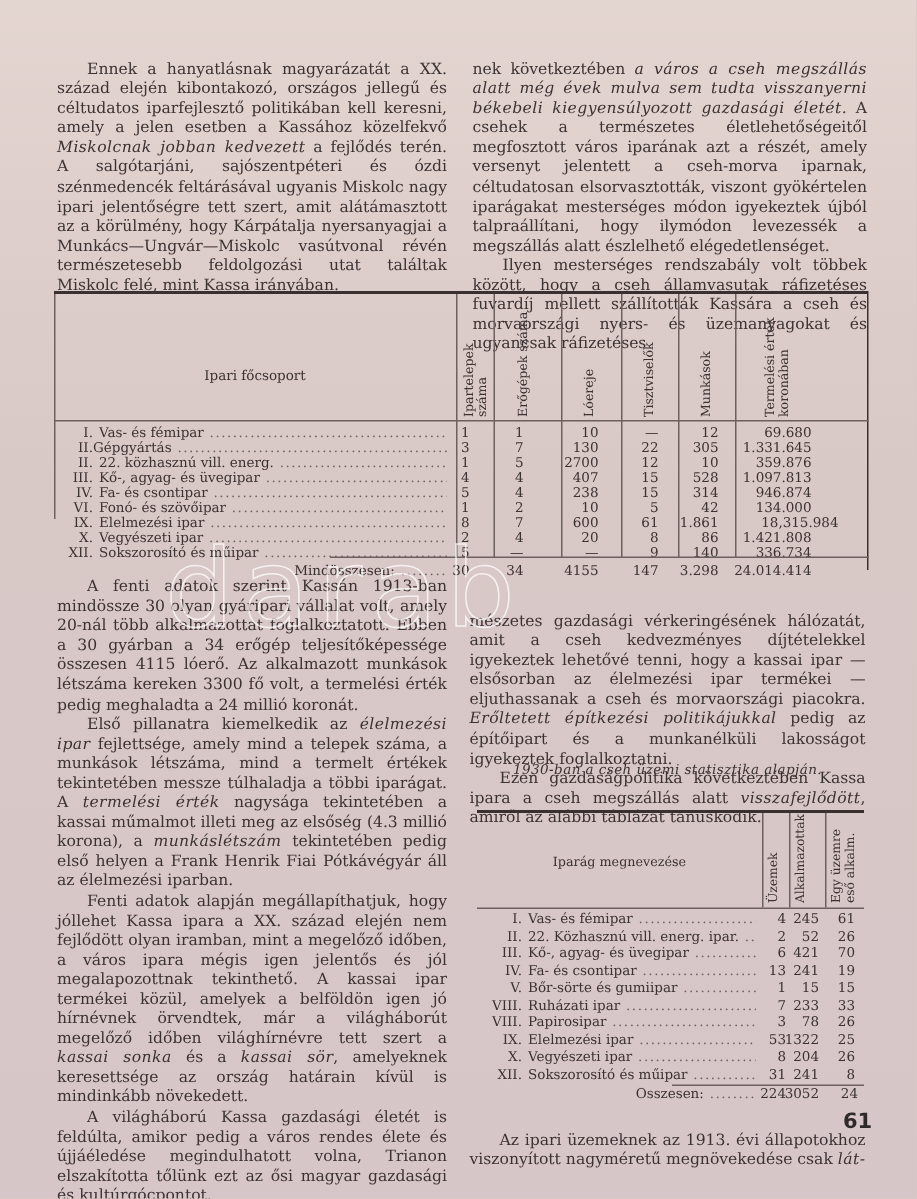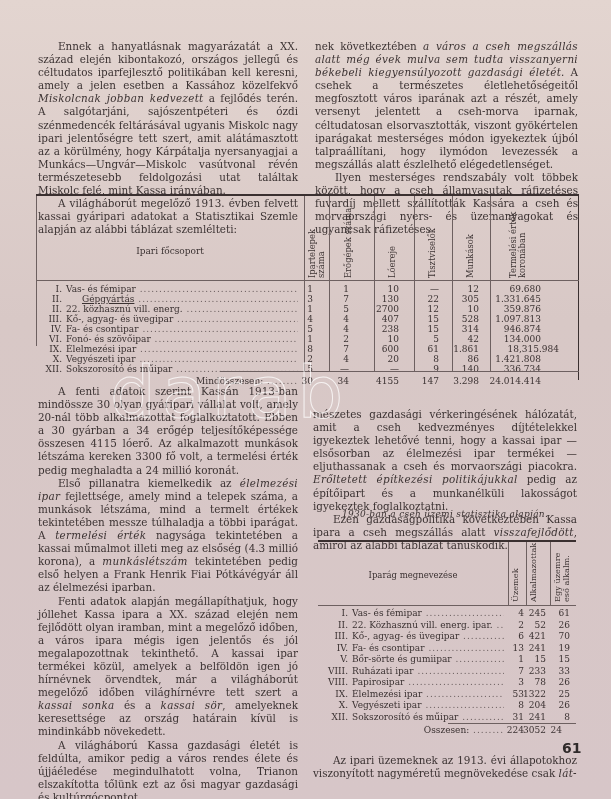--- a/index.html
+++ b/index.html
@@ -57,21 +57,20 @@
   #watermark { position:absolute; left:110px; top:350px; font-family:"DejaVu Sans","Liberation Sans",sans-serif;
     font-size:72px; color:transparent; -webkit-text-stroke:1px rgba(255,255,255,0.75); letter-spacing:6px; }
 </style>
 </head>
 <body>
 
 <div class="page">
 
   <div id="col-left-top" class="col">
     <p><span>Ennek a hanyatlásnak magyarázatát a XX. század elején kibontakozó, országos jellegű és céltudatos iparfejlesztő politikában kell keresni, amely a jelen esetben a Kassához közelfekvő </span><i>Miskolcnak jobban kedvezett</i><span> a fejlődés terén. A salgótarjáni, sajószentpéteri és ózdi szénmedencék feltárásával ugyanis Miskolc nagy ipari jelentőségre tett szert, amit alátámasztott az a körülmény, hogy Kárpátalja nyersanyagjai a Munkács—Ungvár—Miskolc vasútvonal révén természetesebb feldolgozási utat találtak Miskolc felé, mint Kassa irányában.</span></p>
-    <p>A világháborút megelőző 1913. évben felvett kassai gyáripari adatokat a Statisztikai Szemle alapján az alábbi táblázat szemlélteti:</p>
   </div>
 
   <div id="col-right-top" class="col">
     <p class="noindent"><span>nek következtében </span><i>a város a cseh megszállás alatt még évek mulva sem tudta visszanyerni békebeli kiegyensúlyozott gazdasági életét.</i><span> A csehek a természetes életlehetőségeitől megfosztott város iparának azt a részét, amely versenyt jelentett a cseh-morva iparnak, céltudatosan elsorvasztották, viszont gyökértelen iparágakat mesterséges módon igyekeztek újból talpraállítani, hogy ilymódon levezessék a megszállás alatt észlelhető elégedetlenséget.</span></p>
     <p>Ilyen mesterséges rendszabály volt többek között, hogy a cseh államvasutak ráfizetéses fuvardíj mellett szállították Kassára a cseh és morvaországi nyers- és üzemanyagokat és ugyancsak ráfizetéses</p>
   </div>
 
   <div id="t1">
     <div class="left-edge"></div>
     <div class="right-edge"></div>
@@ -95,21 +94,21 @@
         <div class="row" style="top: 88px;">
           <div class="name" style="width: 262px;"><span style="display: inline-block; width: 26px; text-align: right;">I.</span><span style="margin-left: 4px;">Vas- és fémipar</span><span class="dots"> ............................................................</span></div>
           <div class="c" style="right: 266px;">1</div>
           <div class="c" style="right: 230px;">1</div>
           <div class="c" style="right: 180px;">10</div>
           <div class="c" style="right: 140px;">—</div>
           <div class="c" style="right: 100px;">12</div>
           <div class="c" style="right: 38px;">69.680</div>
         </div>
         <div class="row" style="top: 98px;">
-          <div class="name" style="width: 262px;"><span style="display: inline-block; width: 26px; text-align: right;">II.</span><span style="margin-left: 20px; text-decoration: underline;">Gépgyártás</span><span class="dots"> ............................................................</span></div>
+          <div class="name" style="width: 262px;"><span style="display: inline-block; width: 26px; text-align: right;">II.</span><span style="margin-left: 0;">Gépgyártás</span><span class="dots"> ............................................................</span></div>
           <div class="c" style="right: 266px;">3</div>
           <div class="c" style="right: 230px;">7</div>
           <div class="c" style="right: 180px;">130</div>
           <div class="c" style="right: 140px;">22</div>
           <div class="c" style="right: 100px;">305</div>
           <div class="c" style="right: 38px;">1.331.645</div>
         </div>
         <div class="row" style="top: 108px;">
           <div class="name" style="width: 262px;"><span style="display: inline-block; width: 26px; text-align: right;">II.</span><span style="margin-left: 4px;">22. közhasznú vill. energ.</span><span class="dots"> ............................................................</span></div>
           <div class="c" style="right: 266px;">1</div>
@@ -269,21 +268,21 @@
         <div class="row" style="top: 169.5px;">
           <div class="name" style="width: 186px;"><span style="display: inline-block; width: 30px; text-align: right;">XII.</span><span style="margin-left: 4px;">Sokszorosító és műipar</span><span class="dots"> ............................................................</span></div>
           <div class="c" style="right: 52px;">31</div>
           <div class="c" style="right: 30px;">241</div>
           <div class="c" style="right: 6px;">8</div>
         </div>
         <div class="row" style="top: 183px;">
           <div class="name" style="width: 186px; text-align: right;"><span>Összesen:</span><span class="dots"> ........ </span></div>
           <div class="c" style="right: 52px;">224</div>
           <div class="c" style="right: 30px;">3052</div>
-          <div class="c" style="right: 14px;">24</div>
+          <div class="c" style="right: 4px;">24</div>
         </div>
       </div>
     <div class="total-rule"></div>
   </div>
 
   <div class="col" style="left:313px;top:754px;width:264px;">
     <p><span>Az ipari üzemeknek az 1913. évi állapotokhoz viszonyított nagyméretű megnövekedése csak </span><i>lát-</i></p>
   </div>
 
   <div id="page-number">61</div>

